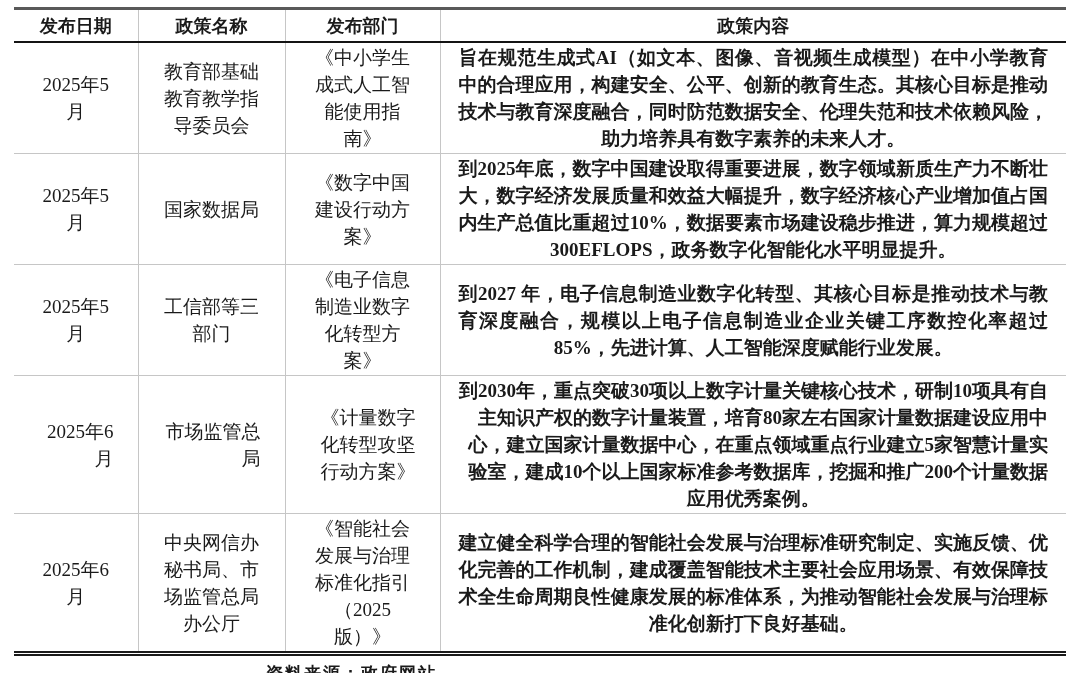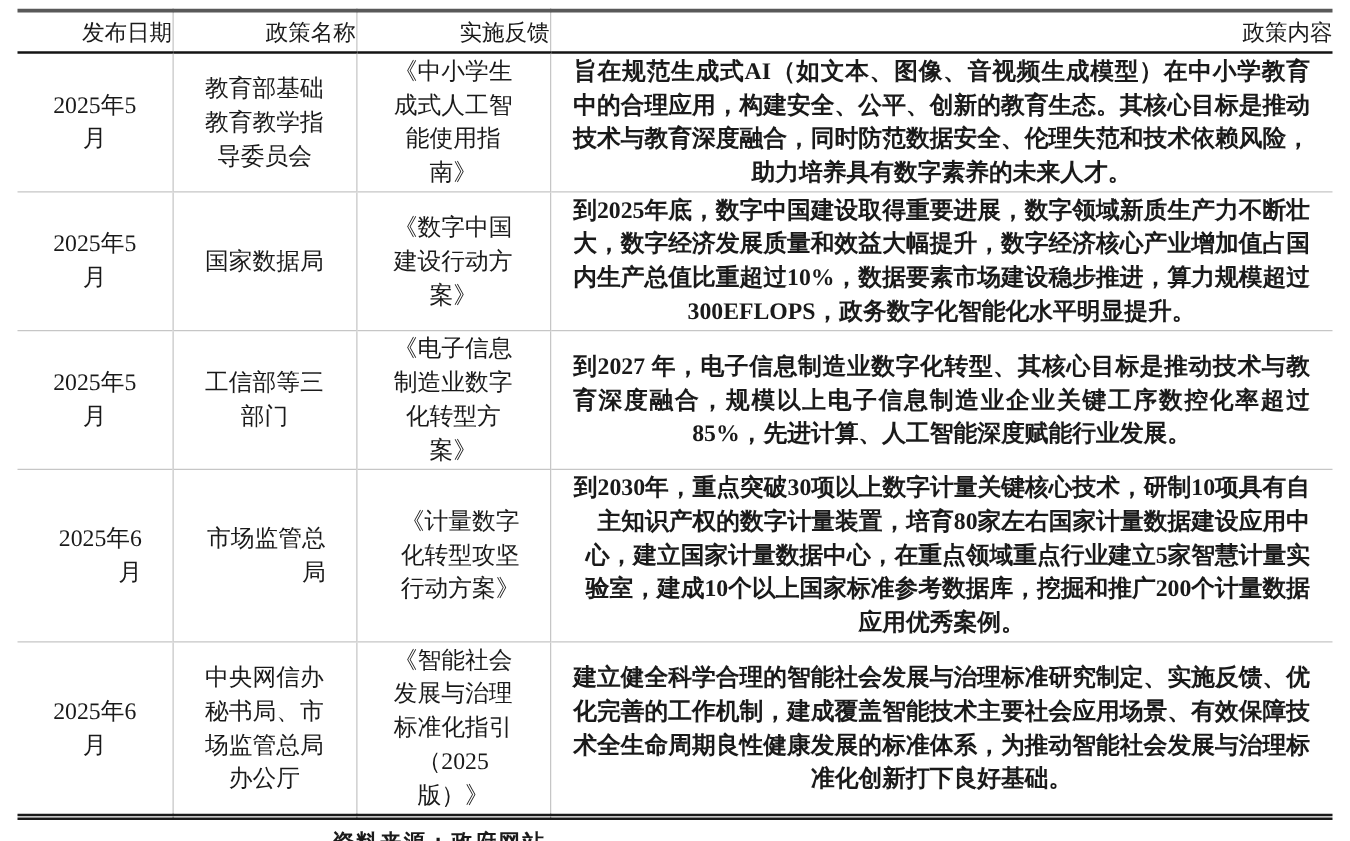--- a/index.html
+++ b/index.html
@@ -26,25 +26,25 @@
   }
   table.policy-table {
     border-collapse: collapse;
     table-layout: fixed;
     width: 1052px;
     margin: 7px 14px 0 14px;
     border-top: 3px solid #595959;
     border-bottom: 5px double #1a1a1a;
   }
   table.policy-table th {
-    font-weight: normal;
+    font-weight: bold;
     font-size: 18px;
     height: 31px;
     padding: 0;
-    text-align: right;
+    text-align: center;
     vertical-align: middle;
     border-bottom: 2px solid #141414;
   }
   table.policy-table th + th,
   table.policy-table td + td {
     border-left: 1px solid #c6c6c6;
   }
   table.policy-table td {
     border-top: 1px solid #c6c6c6;
     vertical-align: middle;
@@ -84,21 +84,21 @@
     <colgroup>
       <col style="width:124px">
       <col style="width:147px">
       <col style="width:155px">
       <col style="width:626px">
     </colgroup>
     <thead>
       <tr>
         <th>发布日期</th>
         <th>政策名称</th>
-        <th>实施反馈</th>
+        <th>发布部门</th>
         <th>政策内容</th>
       </tr>
     </thead>
     <tbody>
         <tr>
           <td class="cell-center">2025年5月</td>
           <td class="cell-center">教育部基础教育教学指导委员会</td>
           <td class="cell-center">《中小学生成式人工智能使用指南》</td>
           <td class="cell-content">旨在规范生成式AI（如文本、图像、音视频生成模型）在中小学教育中的合理应用，构建安全、公平、创新的教育生态。其核心目标是推动技术与教育深度融合，同时防范数据安全、伦理失范和技术依赖风险，助力培养具有数字素养的未来人才。</td>
         </tr>

